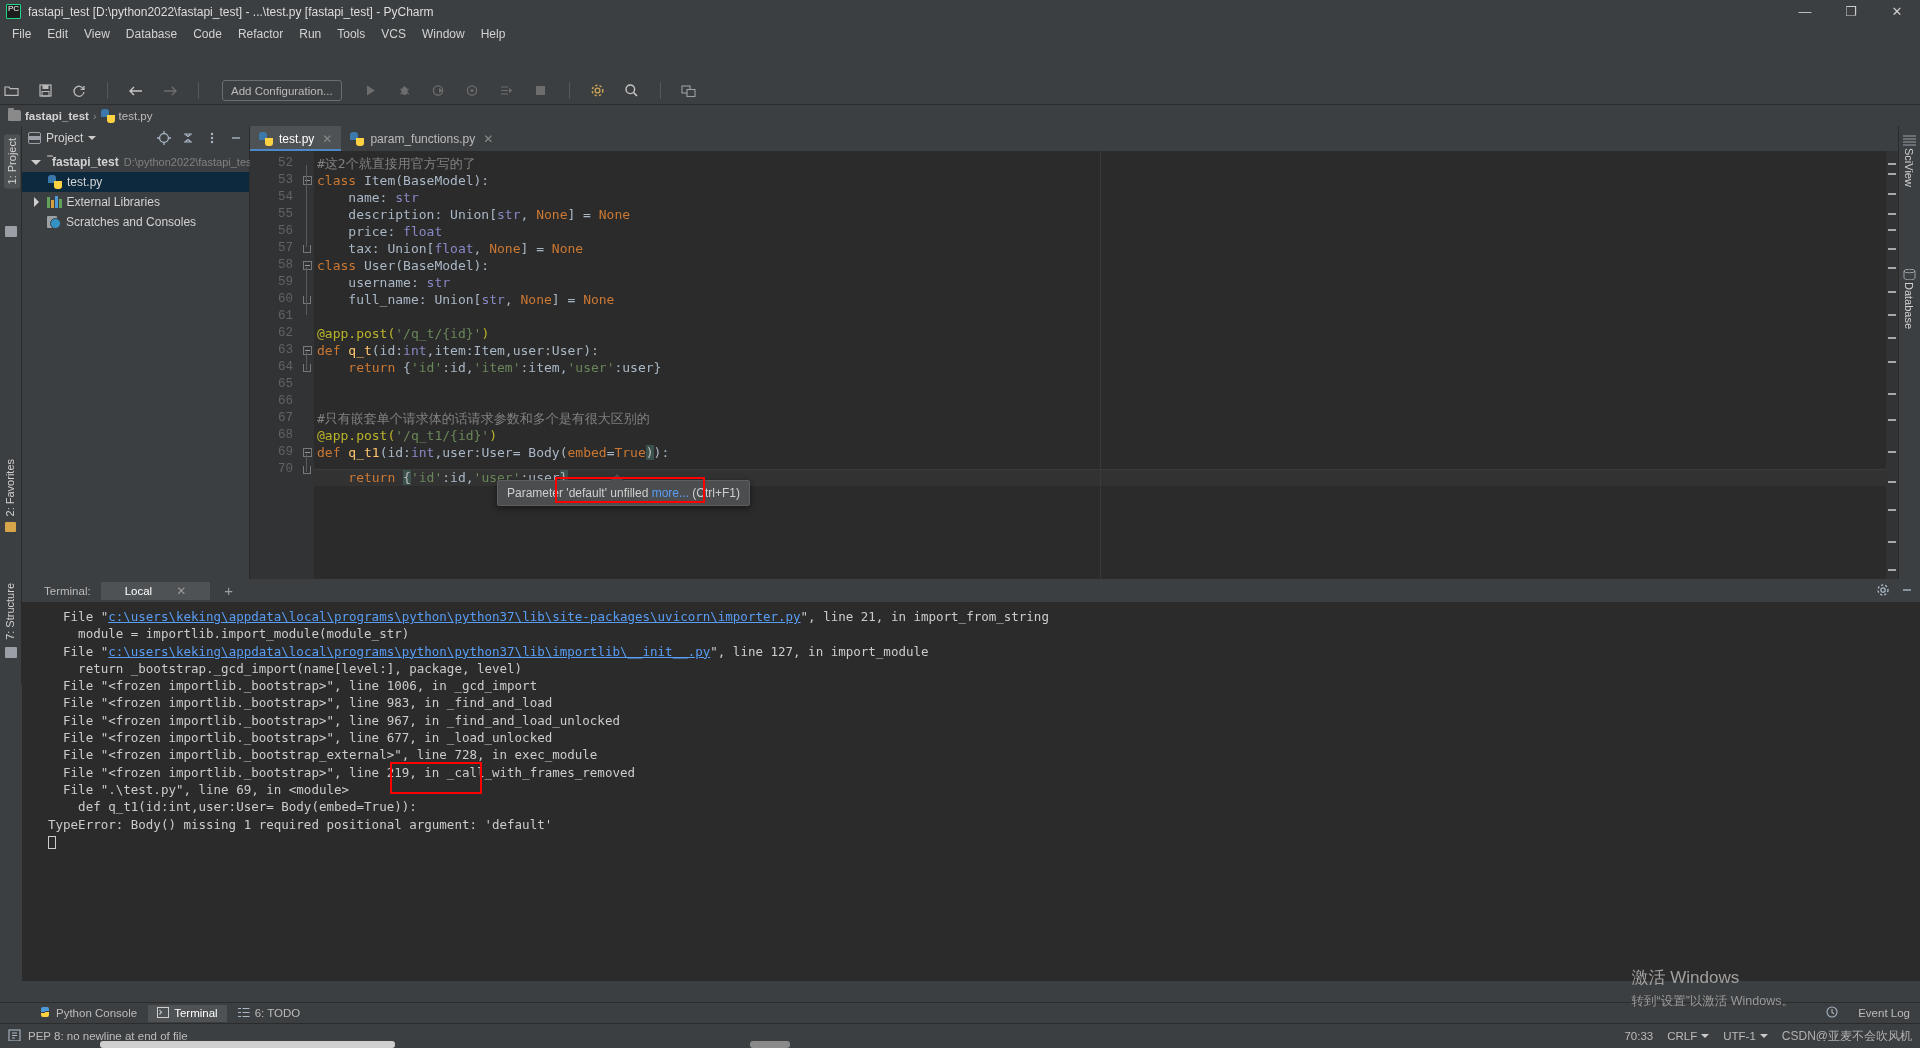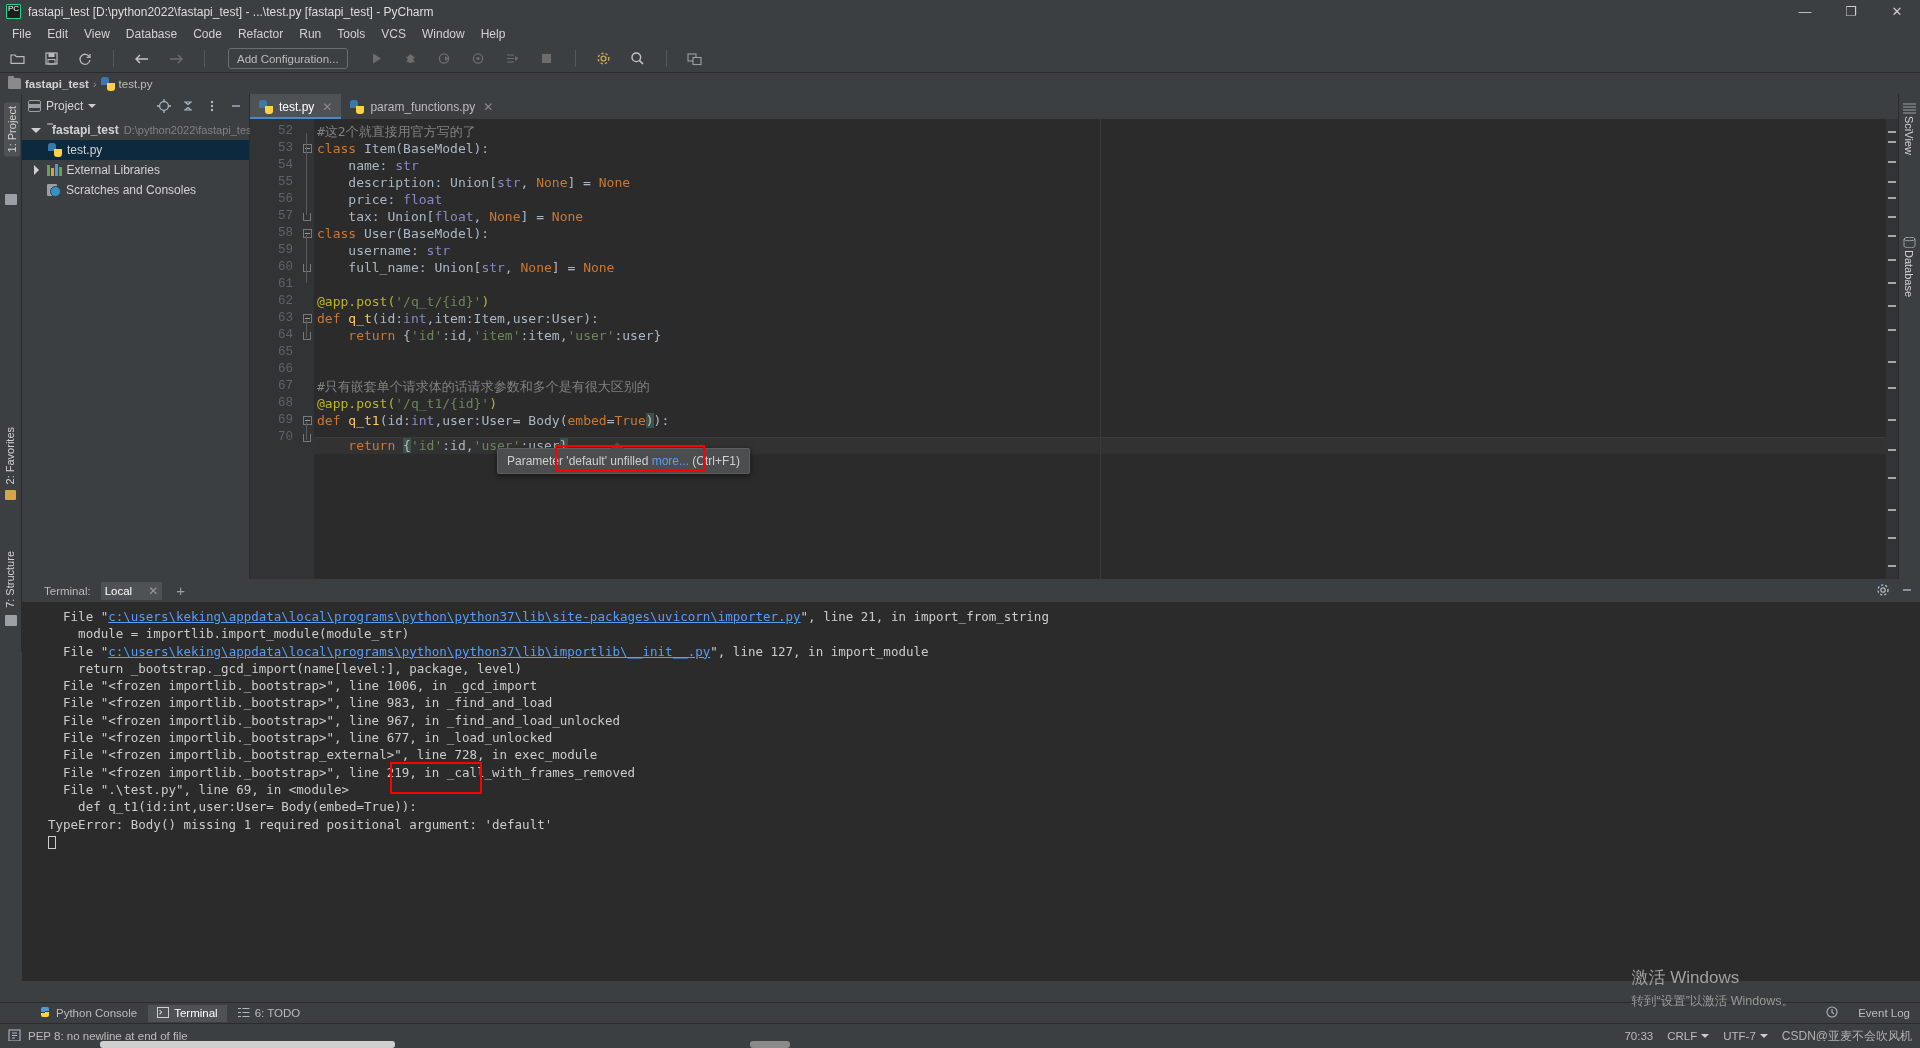--- a/index.html
+++ b/index.html
@@ -35,21 +35,21 @@
   
   .menubar {
     height: 22px; background: #3c3f41; display: flex; align-items: center;
     padding-left: 4px; font-size: 12px; color: #d2d2d2;
   }
   .menu-item { padding: 2px 8px; cursor: default; }
 
   
   .toolbar {
     height: 28px; background: #3c3f41; display: flex; align-items: center;
-    padding-left: 6px; gap: 12px; border-bottom: 1px solid #2b2b2b;
+    gap: 12px; border-bottom: 1px solid #2b2b2b; margin-top: 32px;
   }
   .tb-icon {
     width: 22px; height: 22px; display: flex; align-items: center; justify-content: center;
     color: #a9b7c6; font-size: 13px;
   }
   .tb-icon svg { display: block; }
   .tb-sep { width: 1px; height: 17px; background: #555758; margin: 0 5px; }
   .add-config {
     height: 21px; border: 1px solid #6b6e70; border-radius: 3px; padding: 0 8px;
     display: flex; align-items: center; font-size: 11.5px; color: #bbbbbb;
@@ -187,21 +187,21 @@
   
   .rightrail { width: 22px; background:#3c3f41; border-left:1px solid #2b2b2b; position:relative; flex:0 0 22px;}
   .rr-label { position:absolute; writing-mode: vertical-rl; font-size:11px; color:#d2d2d2; left:4px; white-space:nowrap;}
 
   
   .term-wrap { position:absolute; left:22px; right:0; top:579px; height:402px; display:flex; flex-direction:column; background:#2b2b2b;}
   .term-header {
     height: 23px; background:#3c3f41; display:flex; align-items:center; gap:10px;
     padding-left:22px; font-size:11.5px; color:#bbbbbb; position:relative;
   }
-  .term-tab { display:flex; align-items:center; gap:14px; padding:2px 4px; background:#4e5254; color:#ffffff; border-radius:1px;}
+  .term-tab { display:flex; align-items:center; gap:22px; padding:2px 24px; background:#4e5254; color:#ffffff; border-radius:1px;}
   .term-tab .tab-x { color:#9a9a9a; }
   .term-plus { color:#9aa0a6; font-size:15px; padding:0 4px;}
   .term-hdr-right { position:absolute; right:6px; display:flex; gap:10px; align-items:center; color:#a9b7c6;}
   .term-body {
     flex:1; background:#2b2b2b; font-family:"DejaVu Sans Mono", monospace;
     font-size:12.5px; color:#cccccc; padding:6px 0 0 26px; overflow:hidden; position:relative;
   }
   .tline { height:17.3px; line-height:17.3px; white-space:pre; }
   .tpath { color:#589df6; text-decoration:underline; }
   .tcursor { display:inline-block; width:8px; height:13px; border:1px solid #cccccc; vertical-align:middle;}
@@ -691,21 +691,21 @@
         </svg>
     </span>
     <span>PEP 8: no newline at end of file</span>
     <span class="sb-right">
       <span class="sb-item">70:33</span>
       <span class="sb-item">
         <span>CRLF</span>
         <span class="caret-down"></span>
       </span>
       <span class="sb-item">
-        <span>UTF-7</span>
+        <span>UTF-1</span>
         <span class="caret-down"></span>
       </span>
       <span class="csdn">CSDN@亚麦不会吹风机</span>
     </span>
   </div>
 
   <div class="hscroll">
     <div class="thumb" style="left:100px; width:295px;"></div>
     <div class="thumb" style="left:750px; width:40px; background:#8a8a8a;"></div>
   </div>

